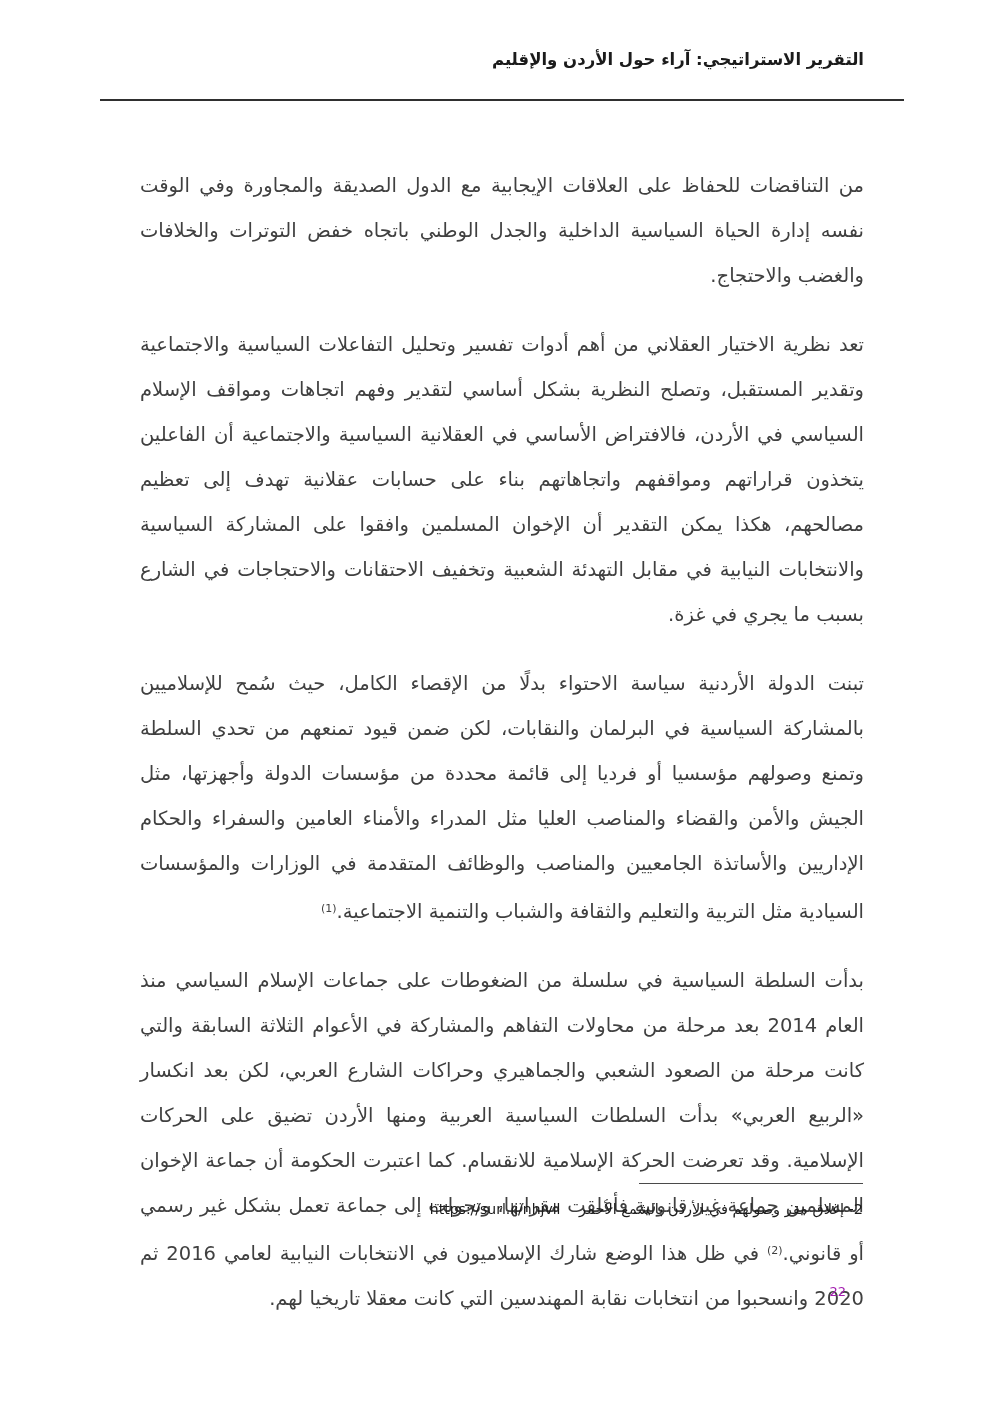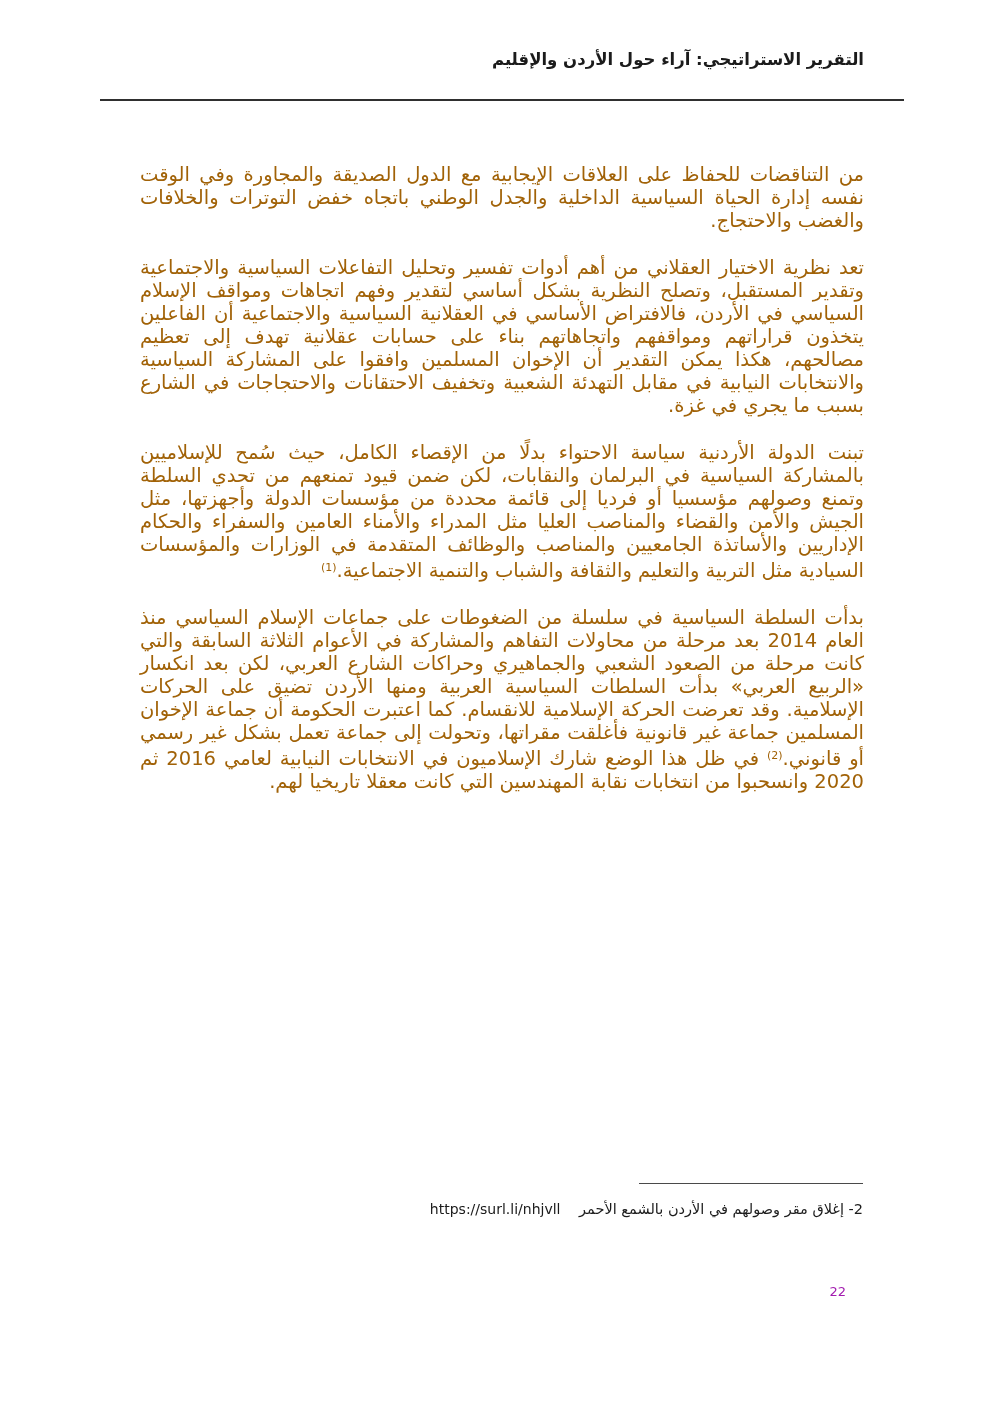--- a/index.html
+++ b/index.html
@@ -35,22 +35,22 @@
     background: #2f2f2f;
   }
   .body-text {
     position: absolute;
     top: 163px;
     right: 140px;
     width: 724px;
     direction: rtl;
     text-align: justify;
     font-size: 19.5px;
-    line-height: 23px;
-    color: #a16207;
+    line-height: 45px;
+    color: #404040;
   }
   .body-text p {
     margin: 0 0 24px 0;
   }
   .fn-ref {
     font-size: 11px;
     vertical-align: 6px;
     direction: ltr;
     unicode-bidi: isolate;
   }

